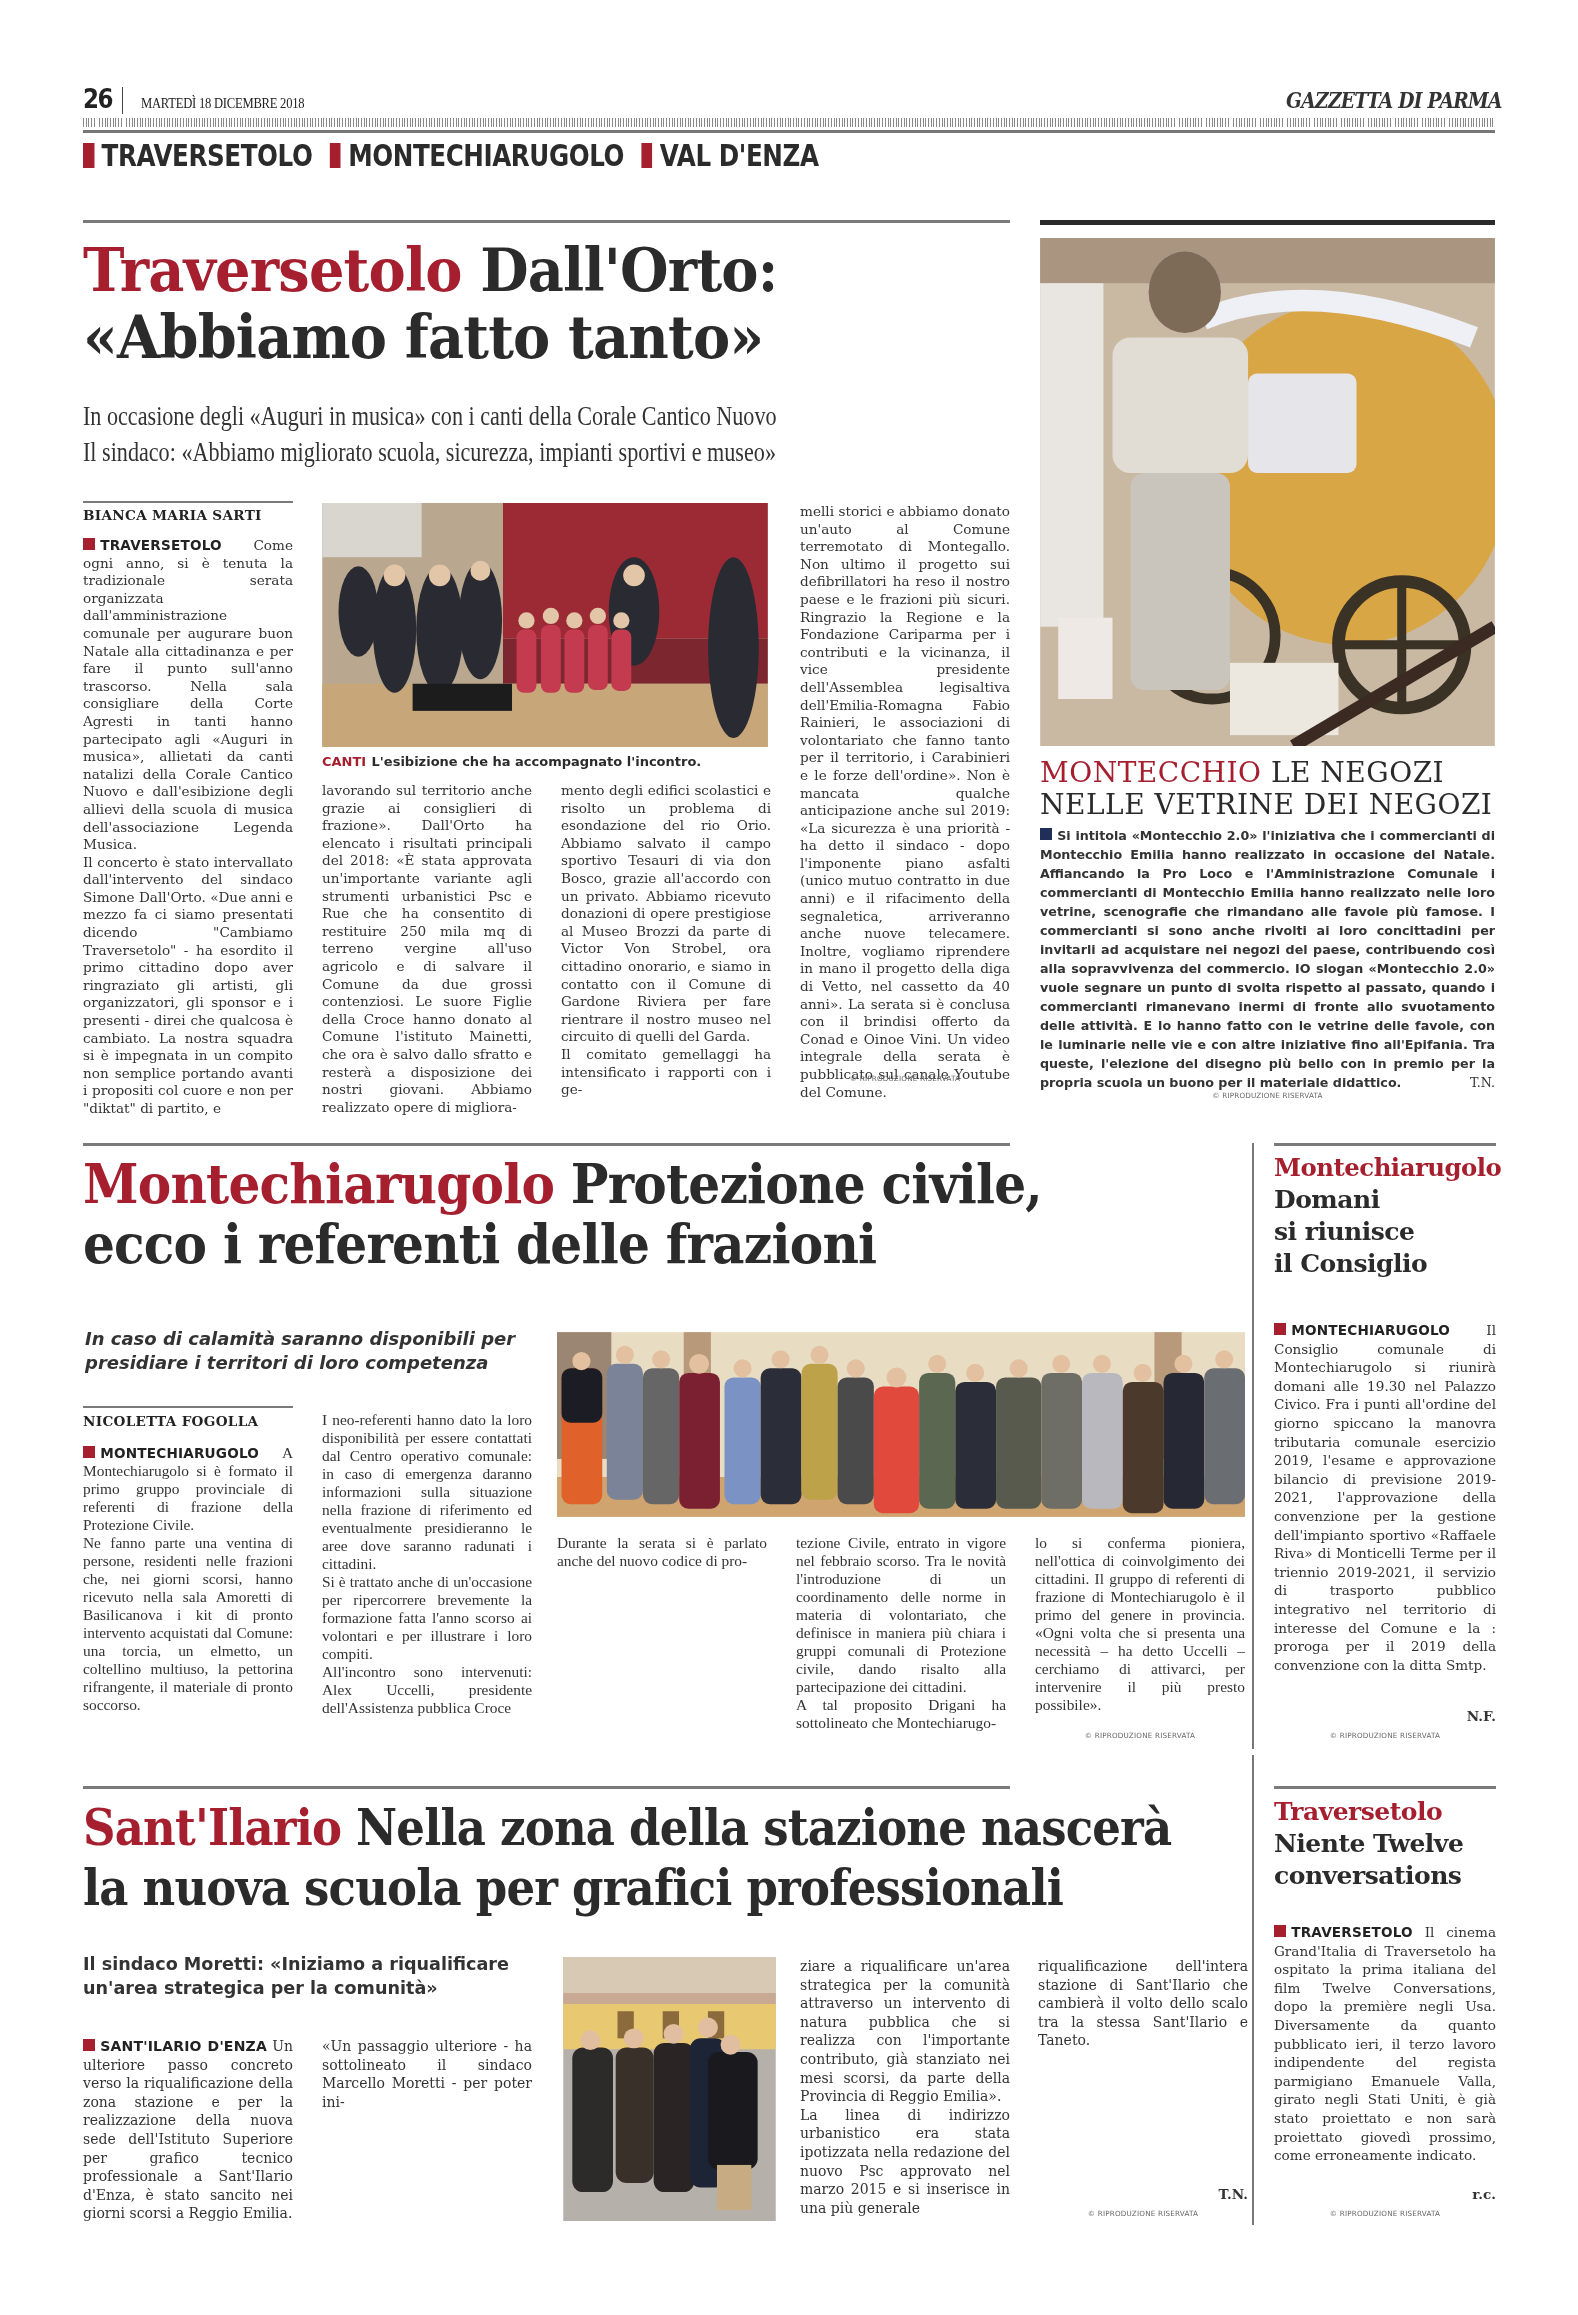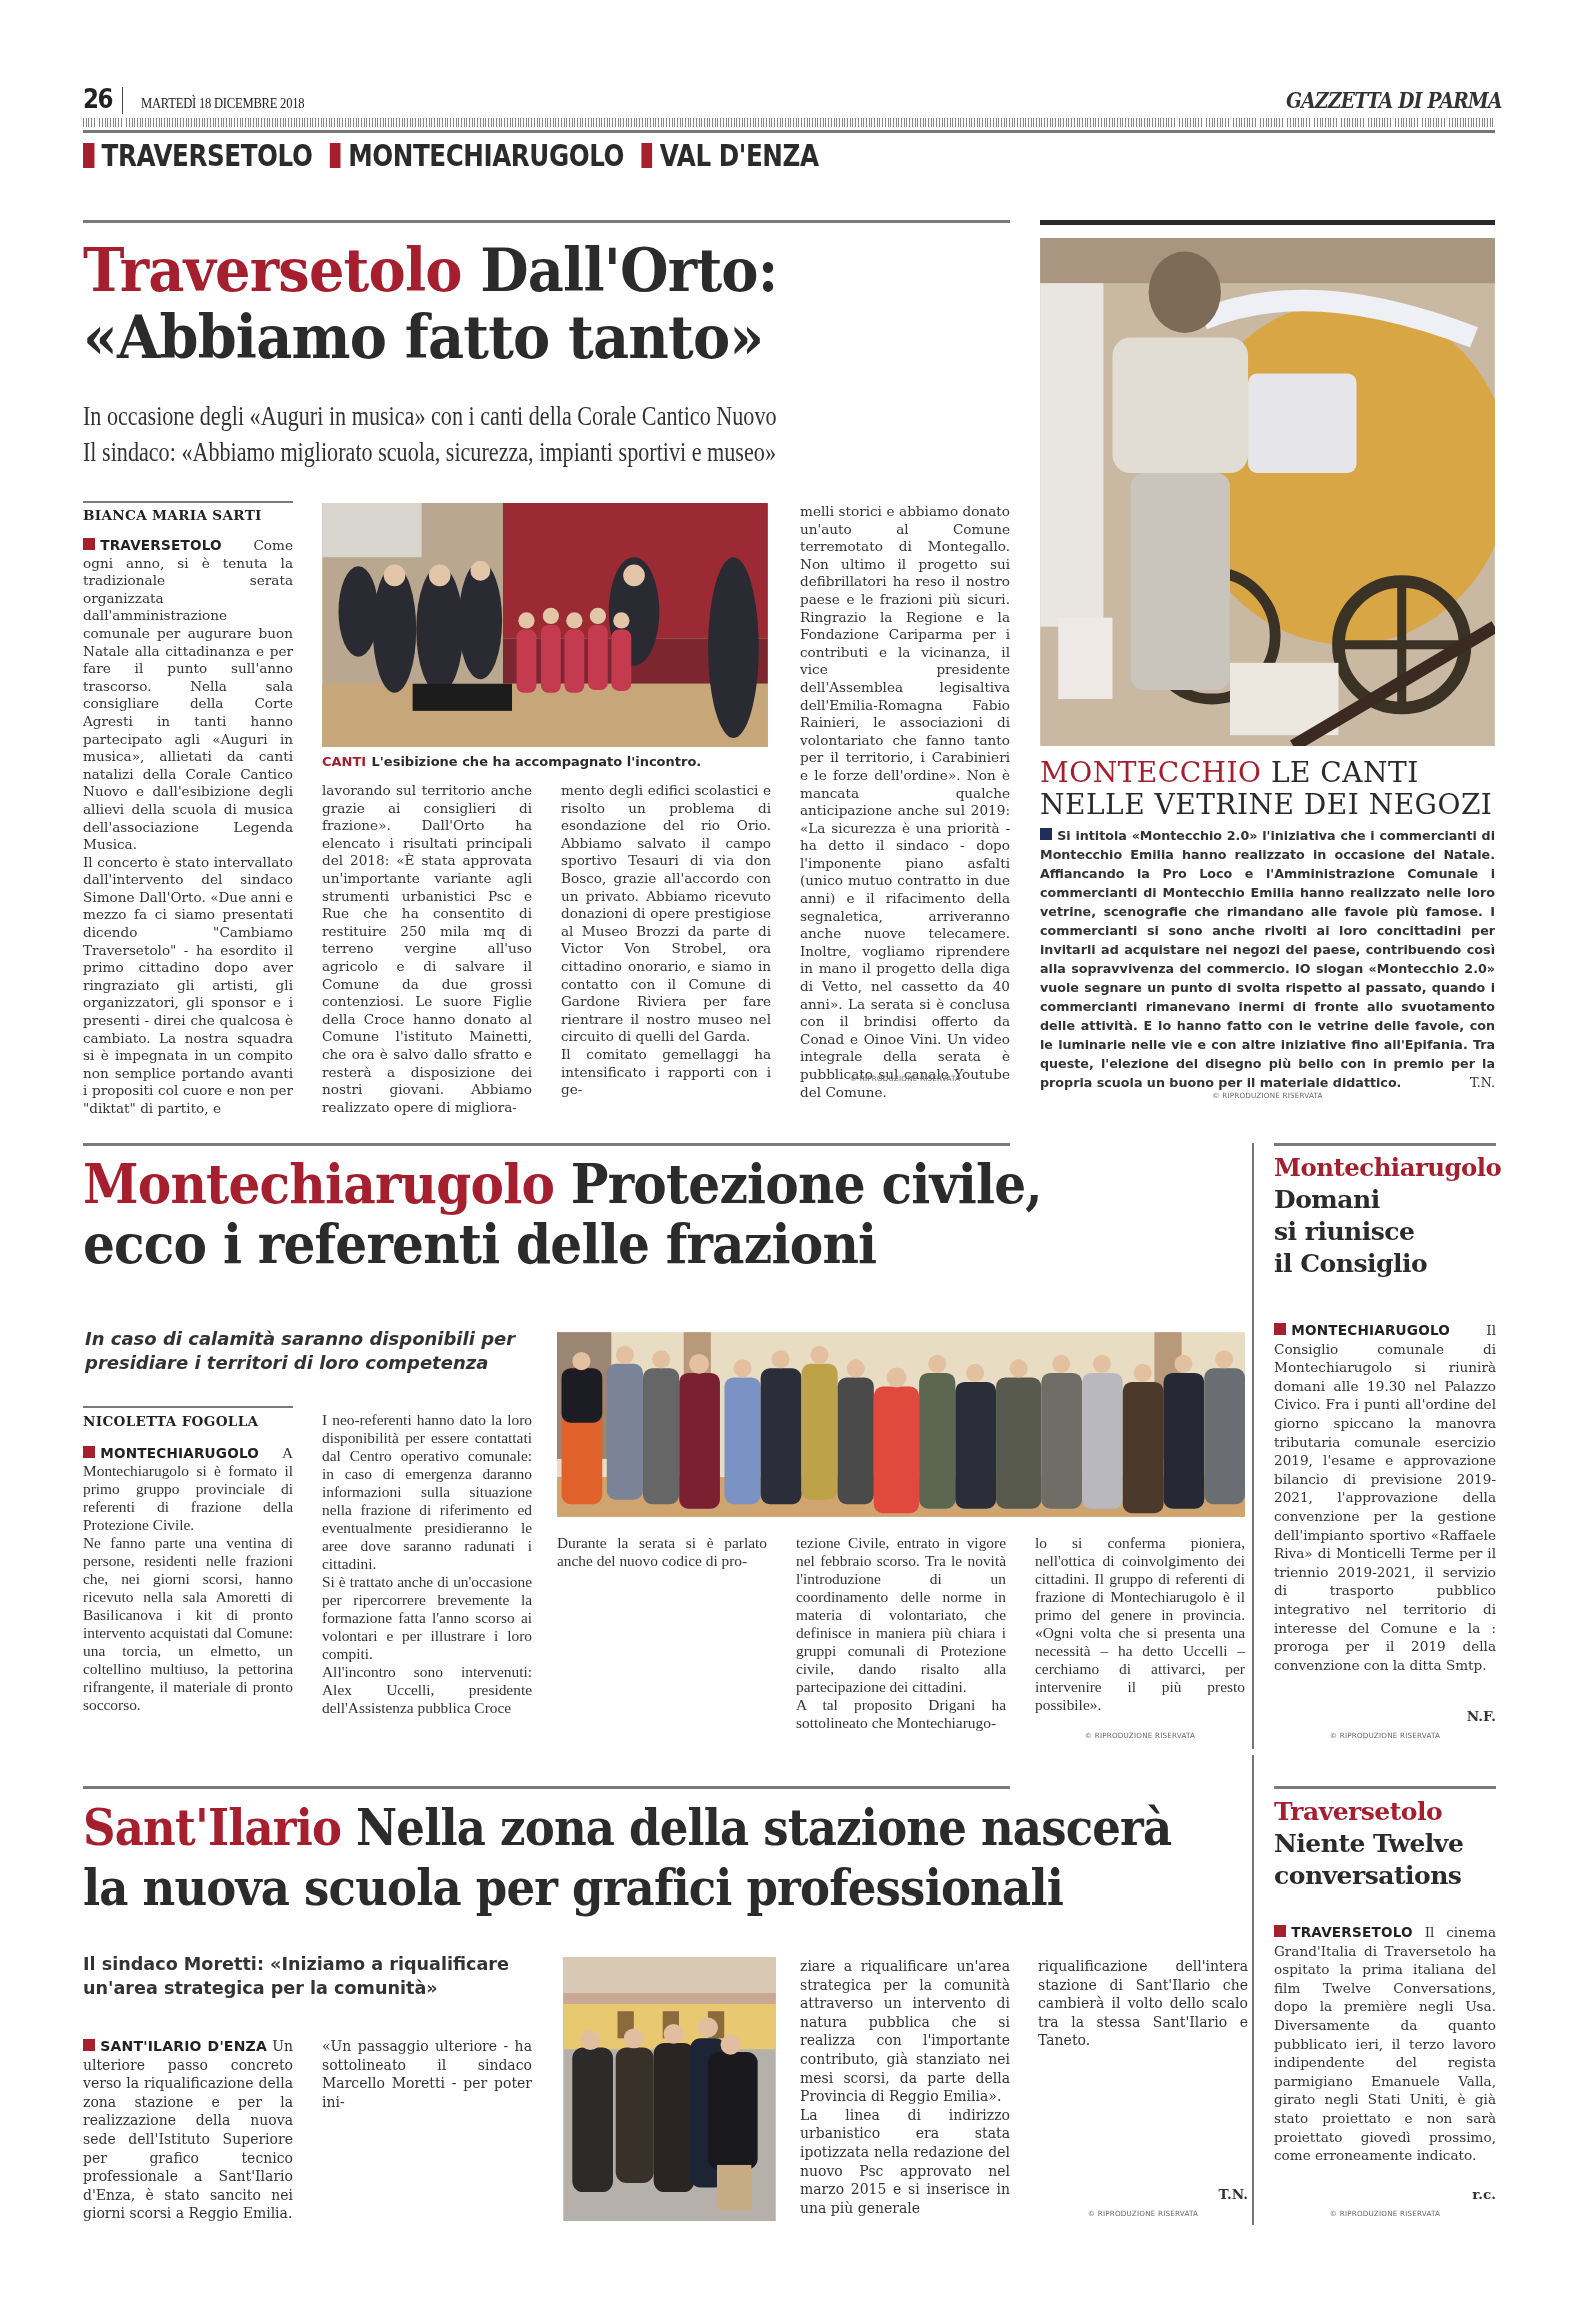--- a/index.html
+++ b/index.html
@@ -158,21 +158,21 @@
     <ellipse cx="160" cy="60" rx="40" ry="45" fill="#7d6b58"></ellipse>
     <rect x="80" y="110" width="150" height="150" rx="20" fill="#e1ddd5"></rect>
     <rect x="100" y="260" width="110" height="240" rx="15" fill="#c9c4bc"></rect>
     <rect x="210" y="470" width="120" height="80" fill="#ece8e0"></rect>
     <rect x="20" y="420" width="60" height="90" fill="#efe9e6"></rect>
     <line x1="503" y1="430" x2="280" y2="562" stroke="#3a2a22" stroke-width="14"></line>
   </svg>
 </div>
 
 <div class="abs" style="left:1040px; top:757px; width:455px;">
-  <div class="montecchio-title"><span class="red">MONTECCHIO</span> <span>LE CANTI</span></div>
+  <div class="montecchio-title"><span class="red">MONTECCHIO</span> <span>LE NEGOZI</span></div>
   <div class="montecchio-title">NELLE VETRINE DEI NEGOZI</div>
 </div>
 <div class="abs montecchio-body" style="left:1040px; top:826px; width:455px;">
   <span class="sq navy"></span><span>Si intitola «Montecchio 2.0» l'iniziativa che i commercianti di Montecchio Emilia hanno realizzato in occasione del Natale. Affiancando la Pro Loco e l'Amministrazione Comunale i commercianti di Montecchio Emilia hanno realizzato nelle loro vetrine, scenografie che rimandano alle favole più famose. I commercianti si sono anche rivolti ai loro concittadini per invitarli ad acquistare nei negozi del paese, contribuendo così alla sopravvivenza del commercio. IO slogan «Montecchio 2.0» vuole segnare un punto di svolta rispetto al passato, quando i commercianti rimanevano inermi di fronte allo svuotamento delle attività. E lo hanno fatto con le vetrine delle favole, con le luminarie nelle vie e con altre iniziative fino all'Epifania. Tra queste, l'elezione del disegno più bello con in premio per la propria scuola un buono per il materiale didattico.</span>
   <span style="float:right; font-family:'DejaVu Serif', serif; font-weight:normal;">T.N.</span>
 </div>
 <div class="abs repro" style="left:1040px; top:1091px; width:455px;">© RIPRODUZIONE RISERVATA</div>
 
 <div class="abs rule" style="left:83px; top:1143px; width:927px;"></div>
 <div class="abs vrule" style="left:1252px; top:1143px; height:606px;"></div>

